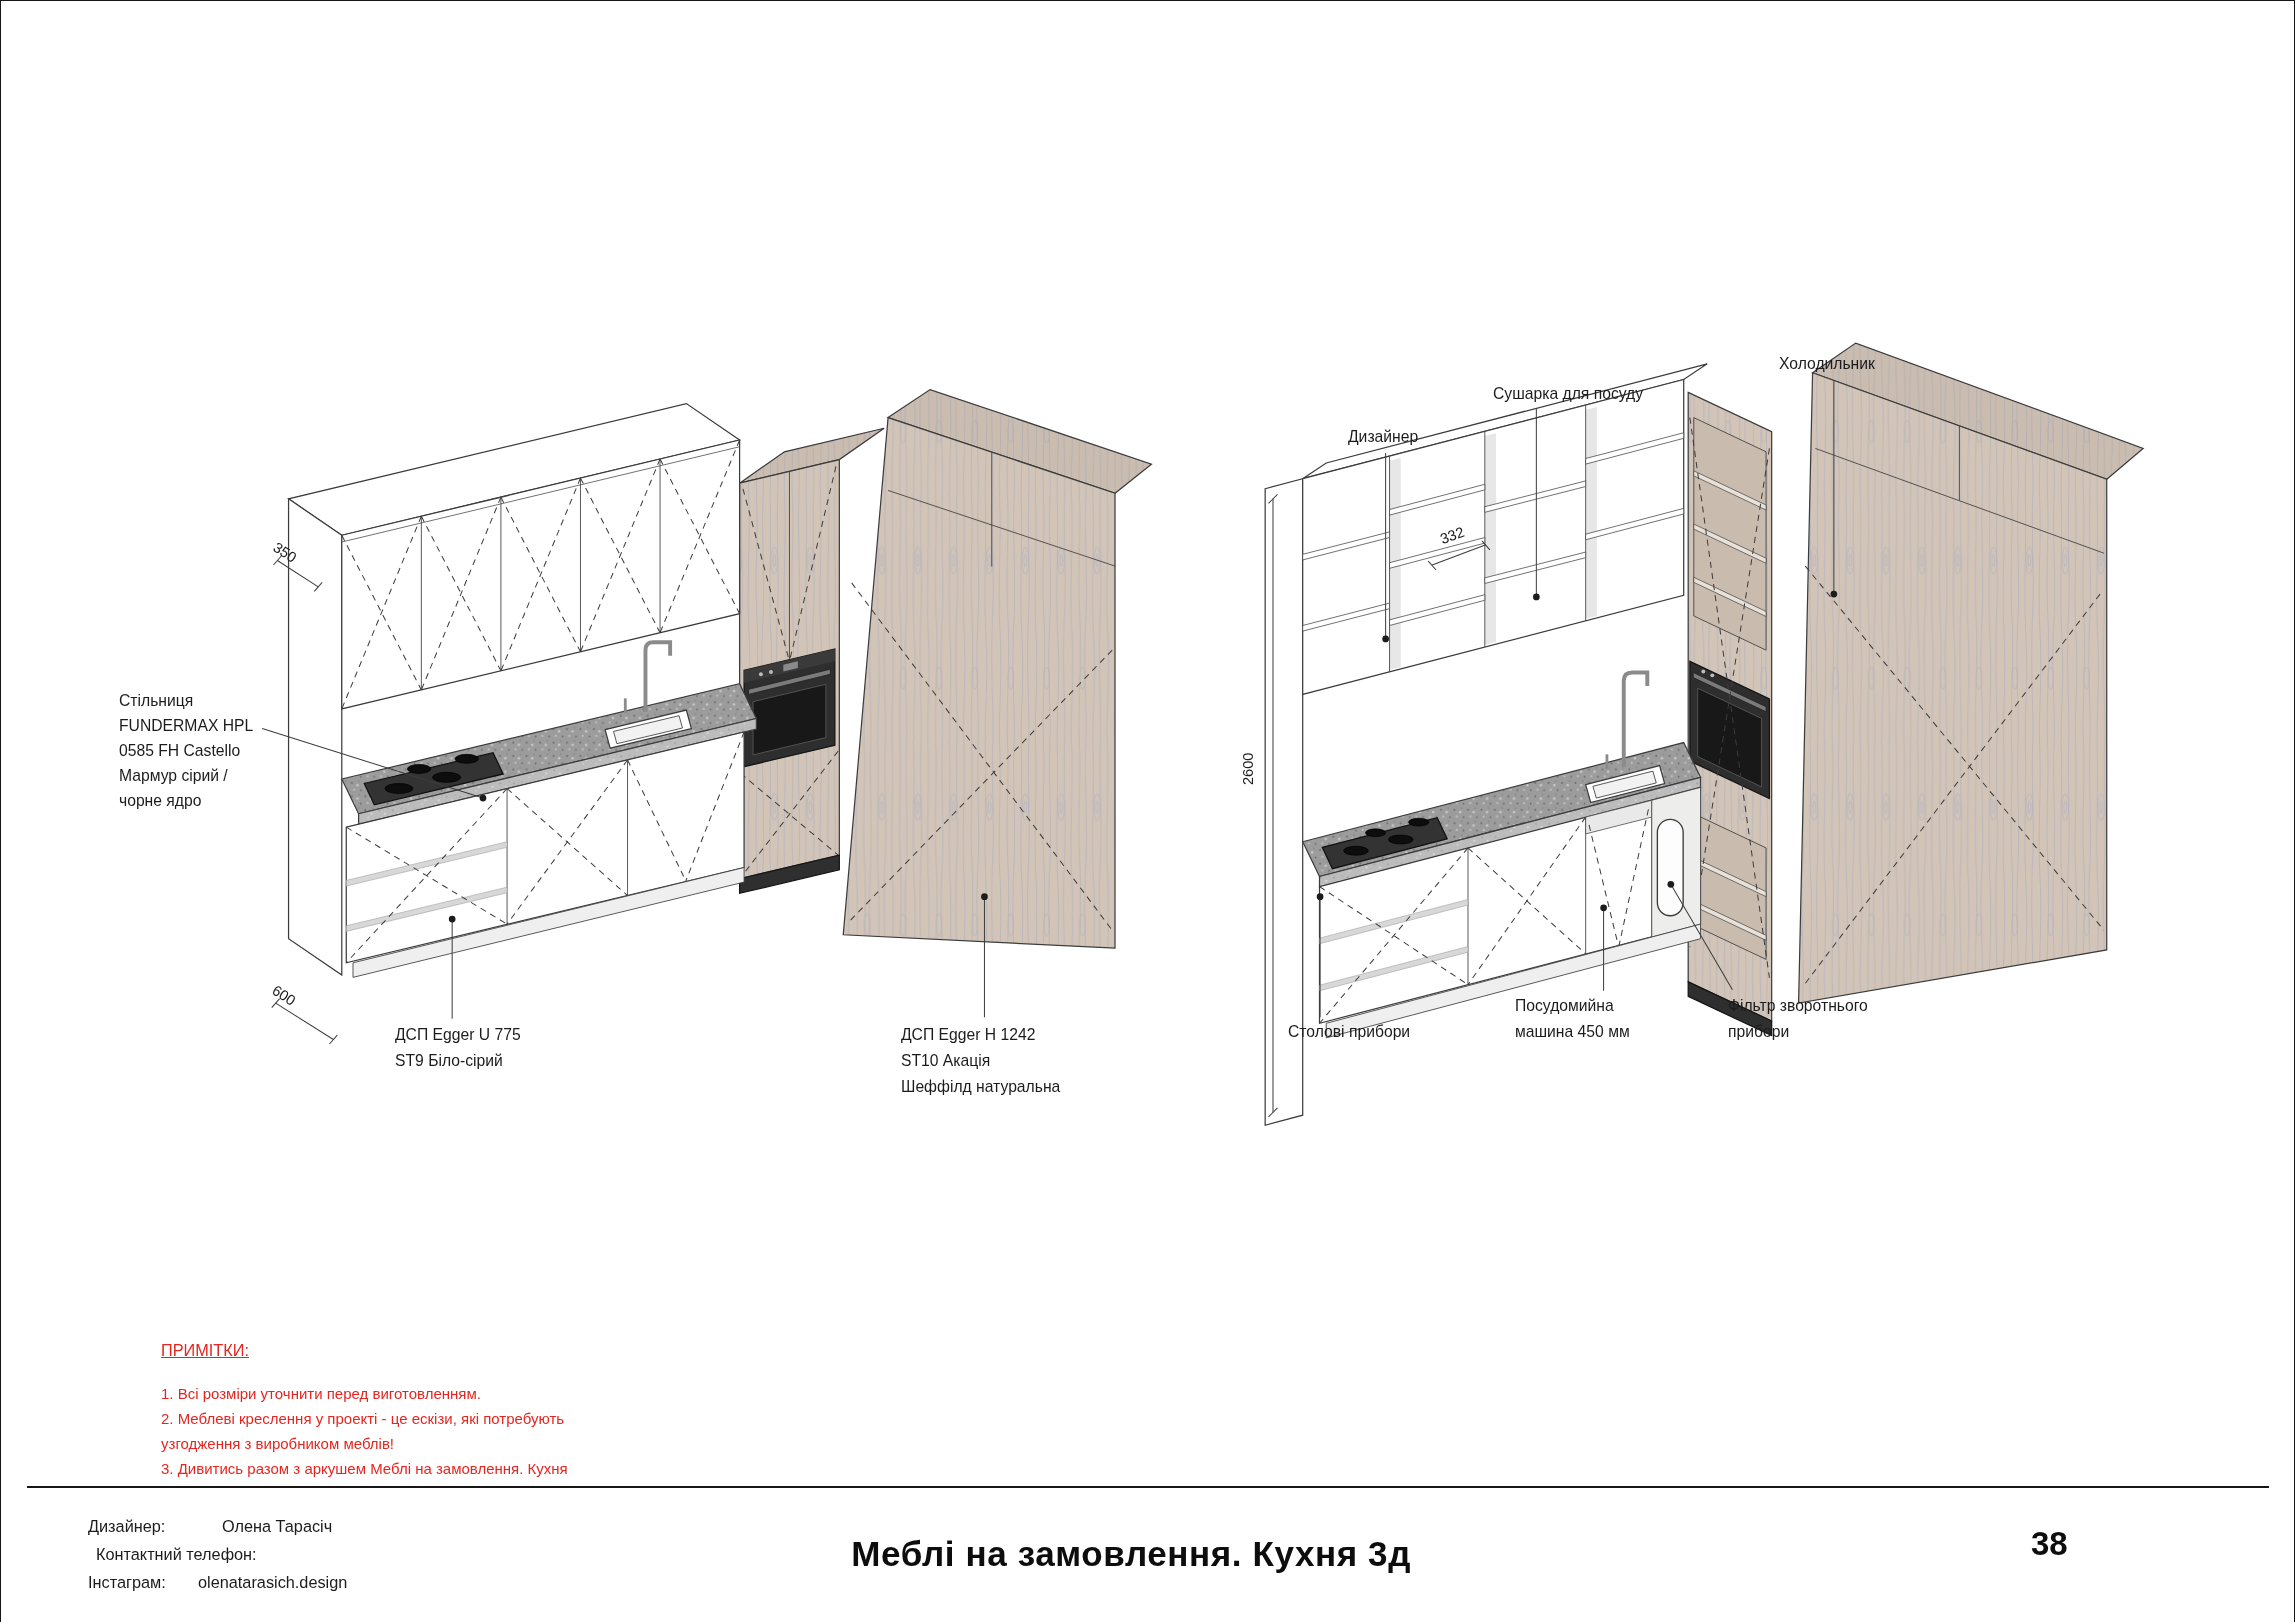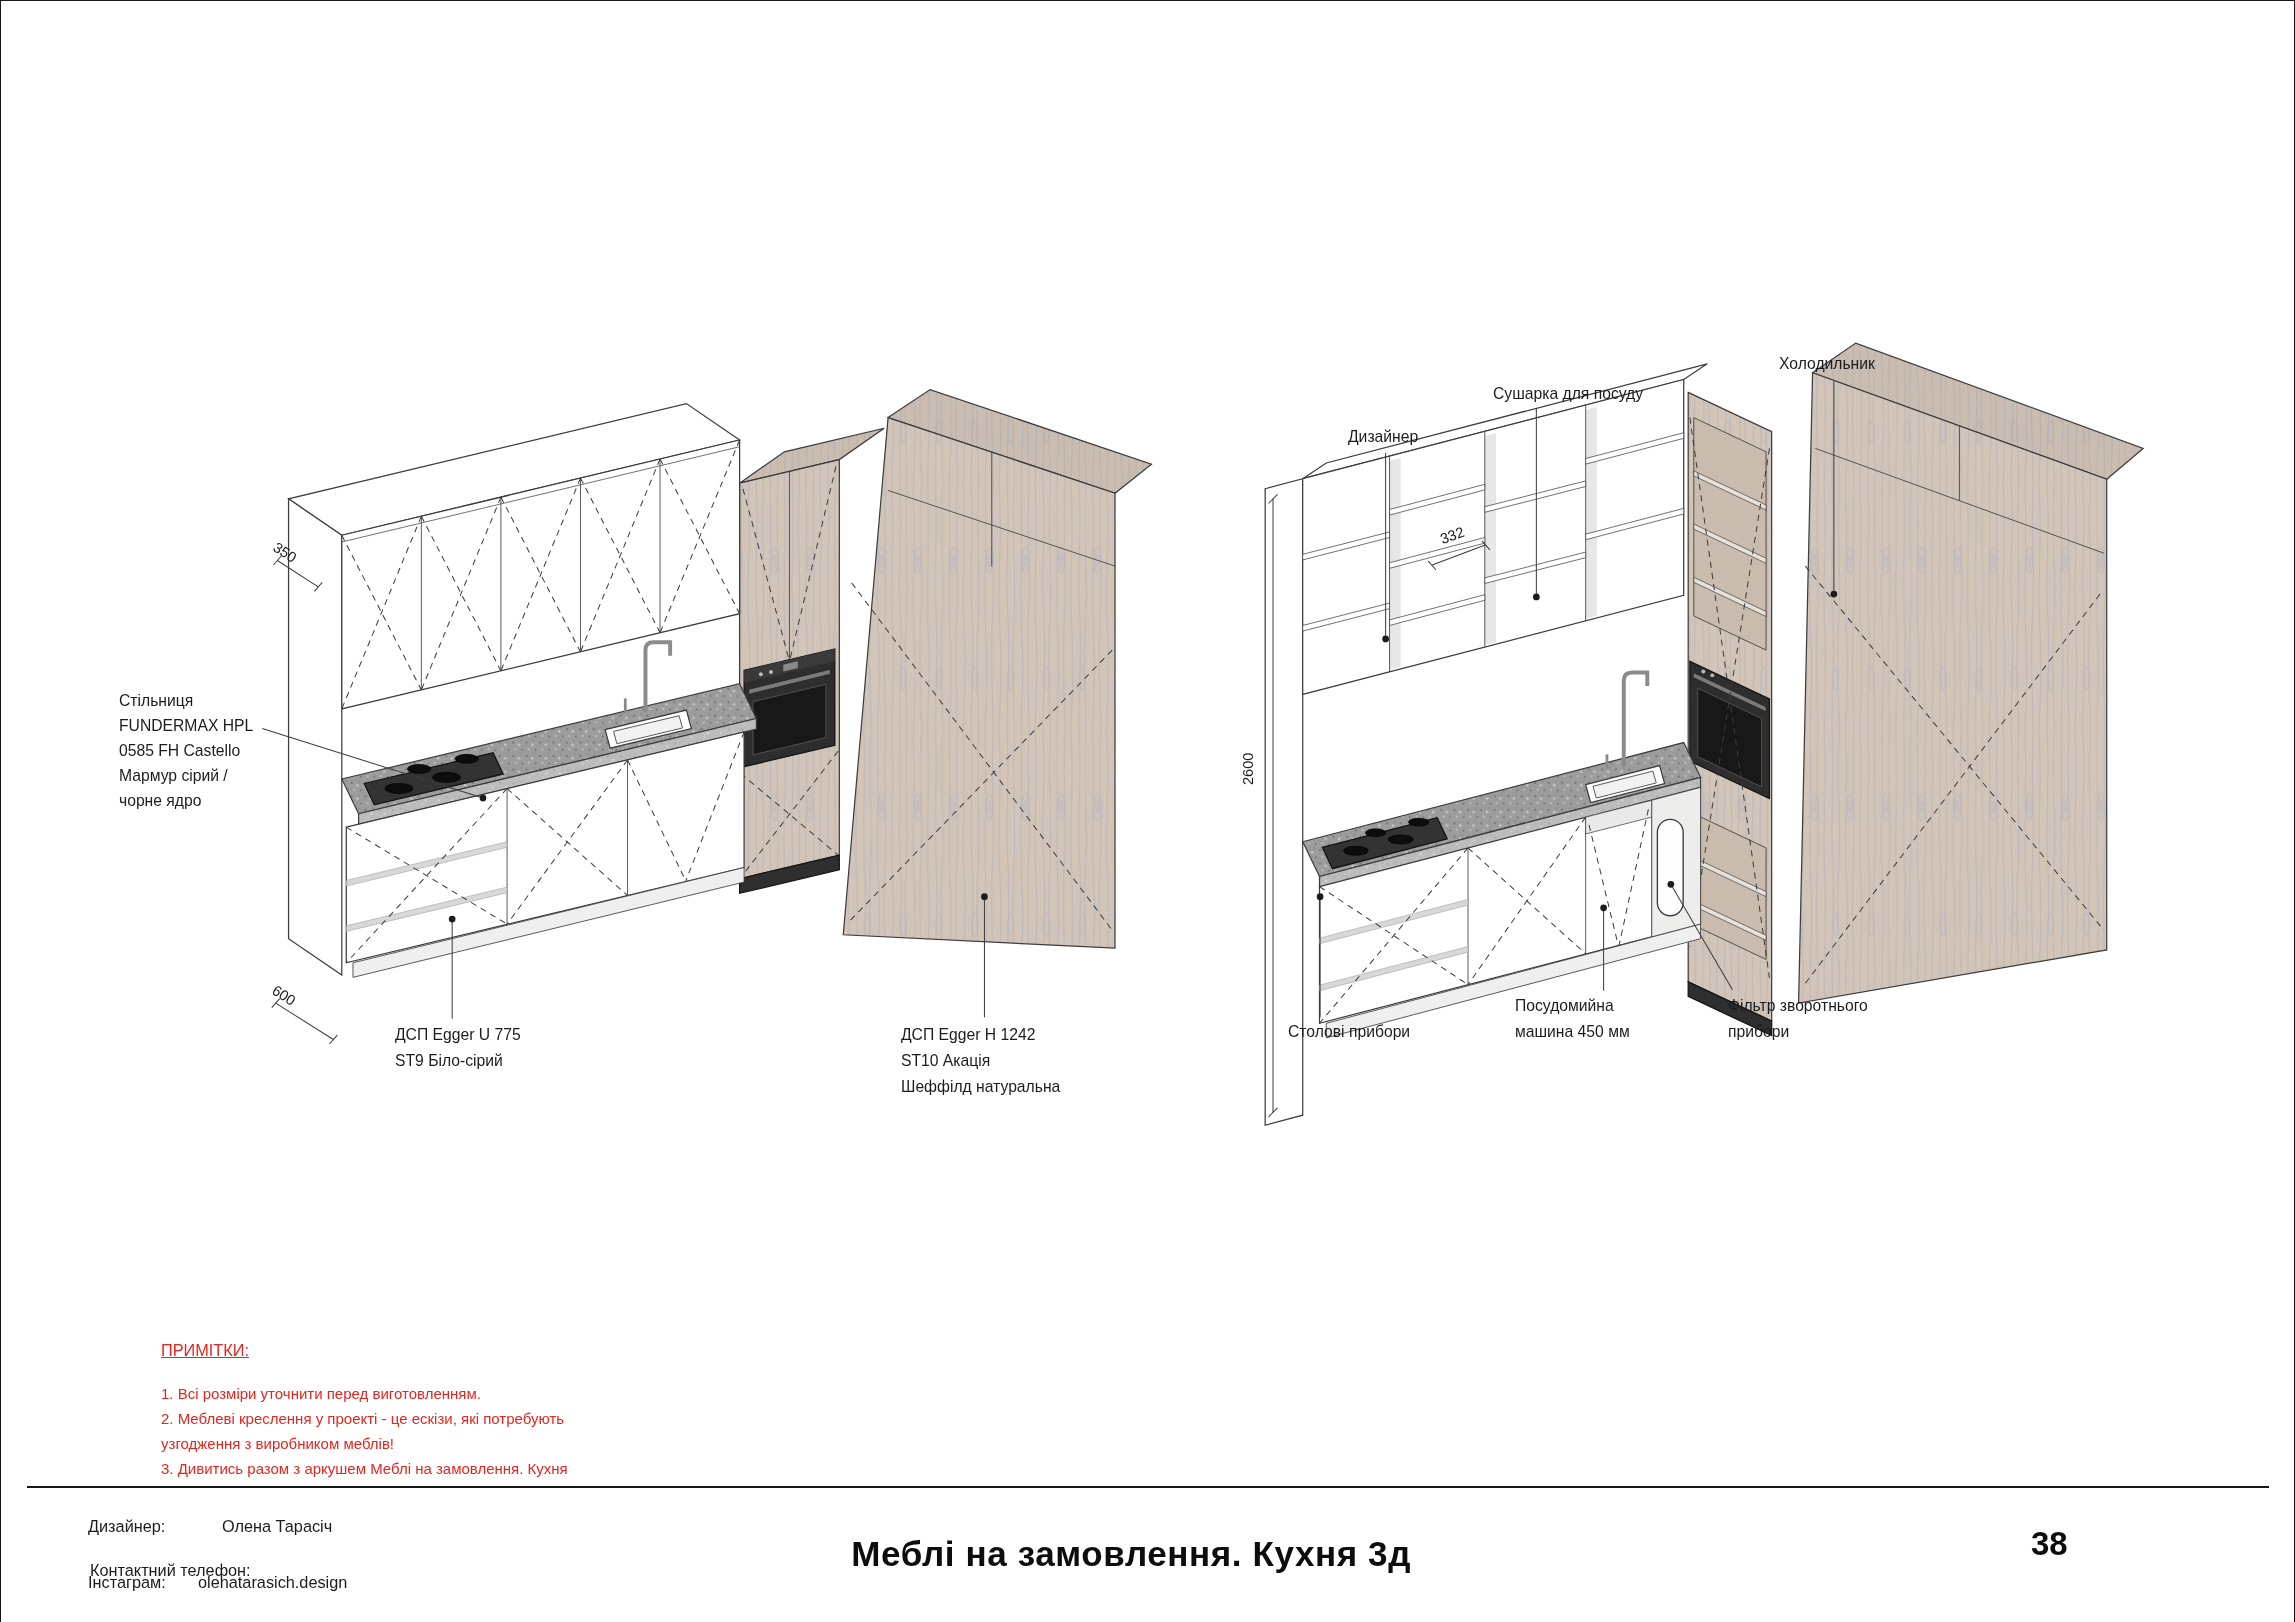--- a/index.html
+++ b/index.html
@@ -331,21 +331,21 @@
     <div class="nt">ПРИМІТКИ:</div>
     <div class="nb">1. Всі розміри уточнити перед виготовленням.
 2. Меблеві креслення у проекті - це ескізи, які потребують
 узгодження з виробником меблів!
 3. Дивитись разом з аркушем Меблі на замовлення. Кухня</div>
   </div>
 
   <div id="footer-rule"></div>
   <div class="f-label" style="left:88px;top:1517px;">Дизайнер:</div>
   <div class="f-value" style="left:222px;top:1517px;">Олена Тарасіч</div>
-  <div class="f-label" style="left:90px;top:1545px;margin-top:16px;">Контактний телефон:</div>
+  <div class="f-label" style="left:96px;top:1545px;">Контактний телефон:</div>
   <div class="f-label" style="left:88px;top:1573px;">Інстаграм:</div>
   <div class="f-value" style="left:198px;top:1573px;">olenatarasich.design</div>
   <div id="doc-title">Меблі на замовлення. Кухня 3д</div>
   <div id="page-number">38</div>
 
   <div id="frame"></div>
 </div>
 
 
 </body></html>

